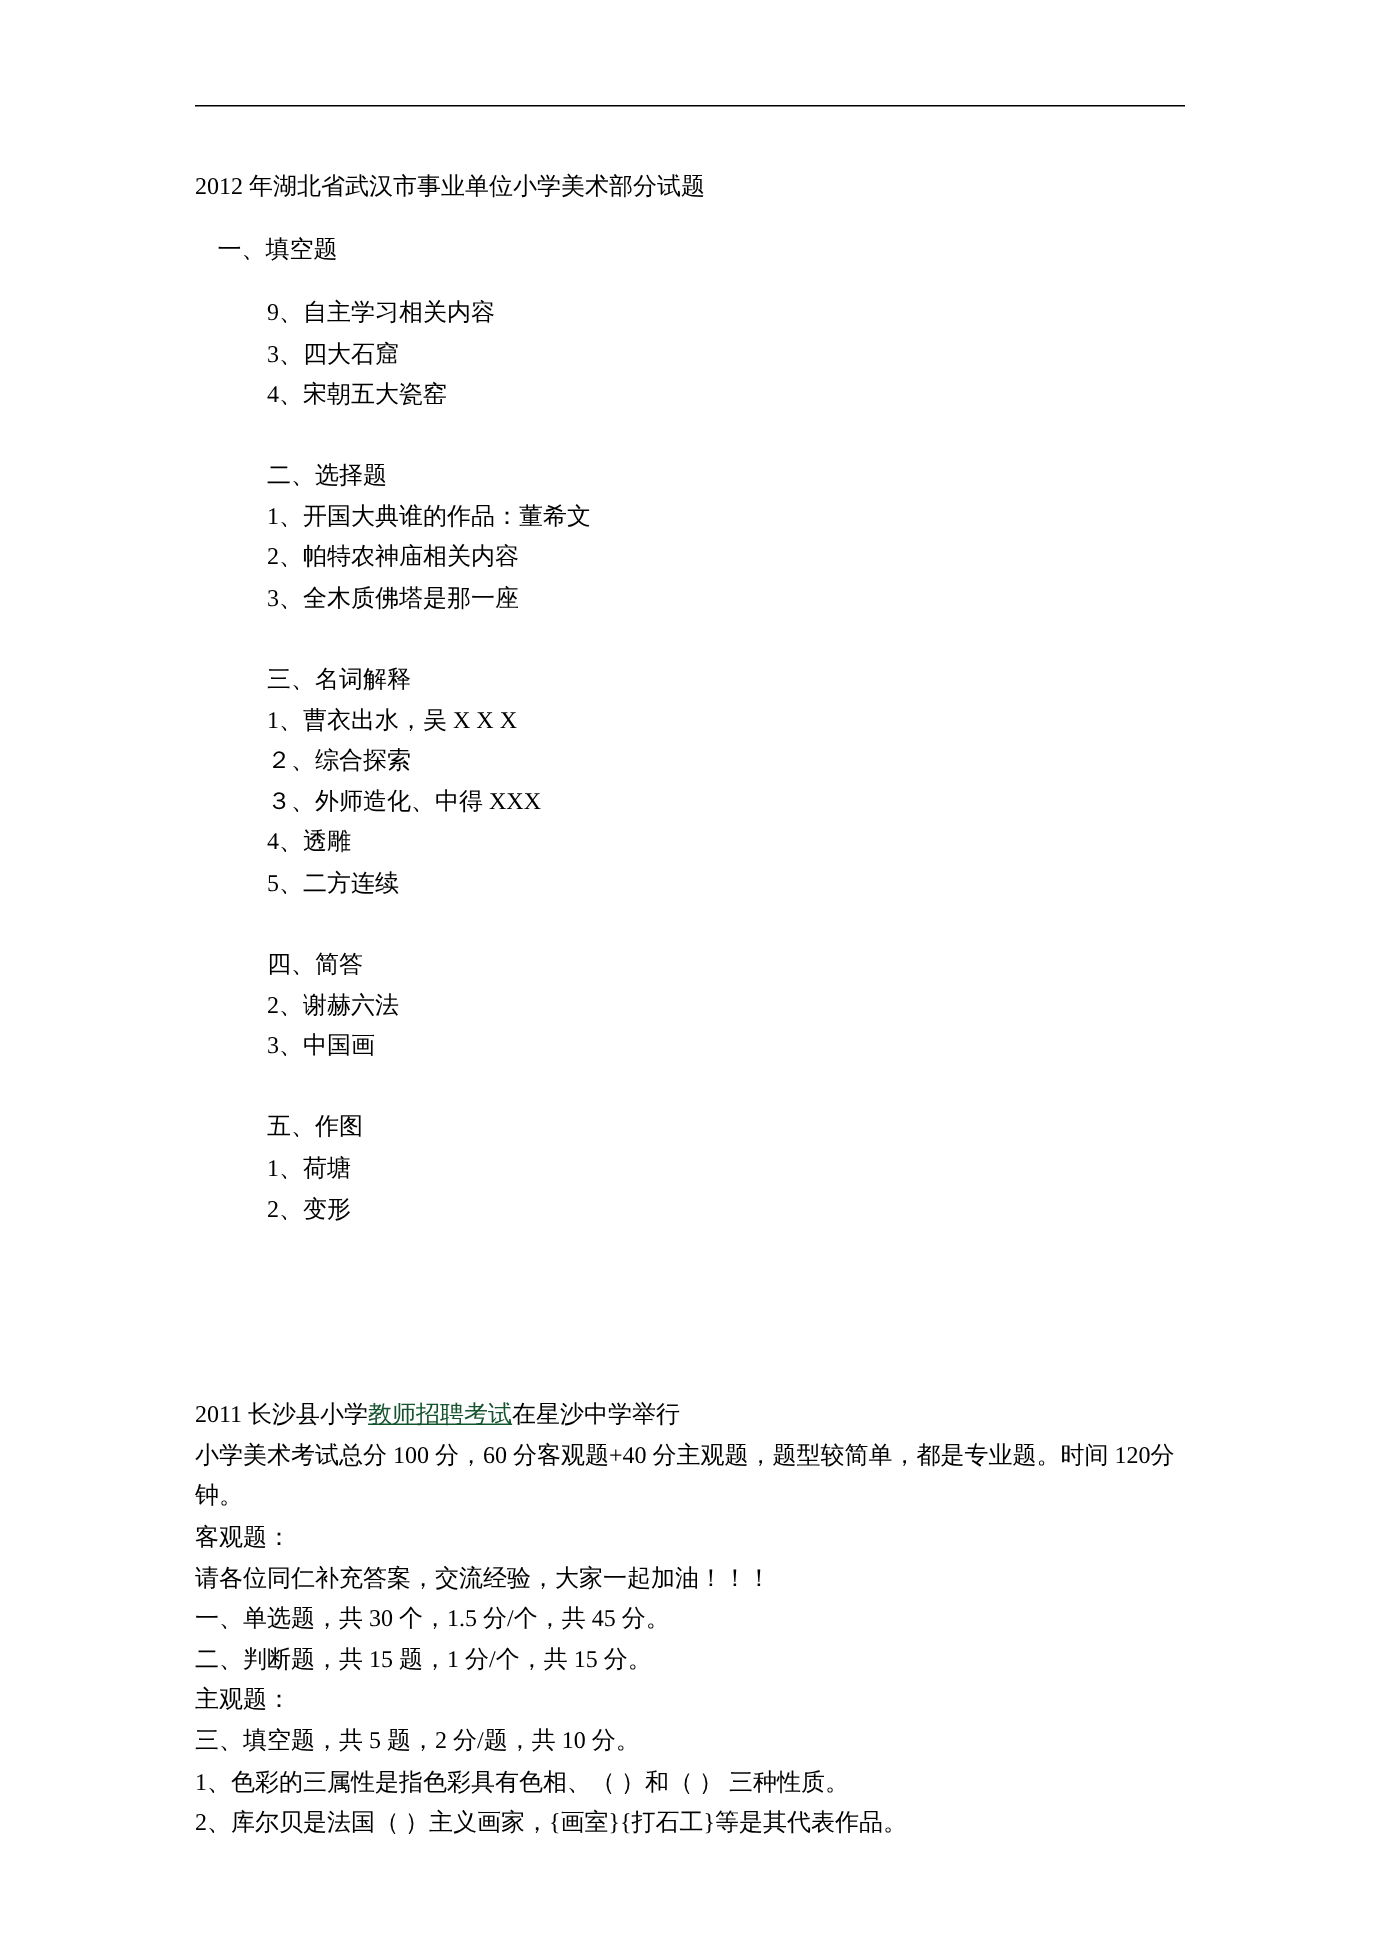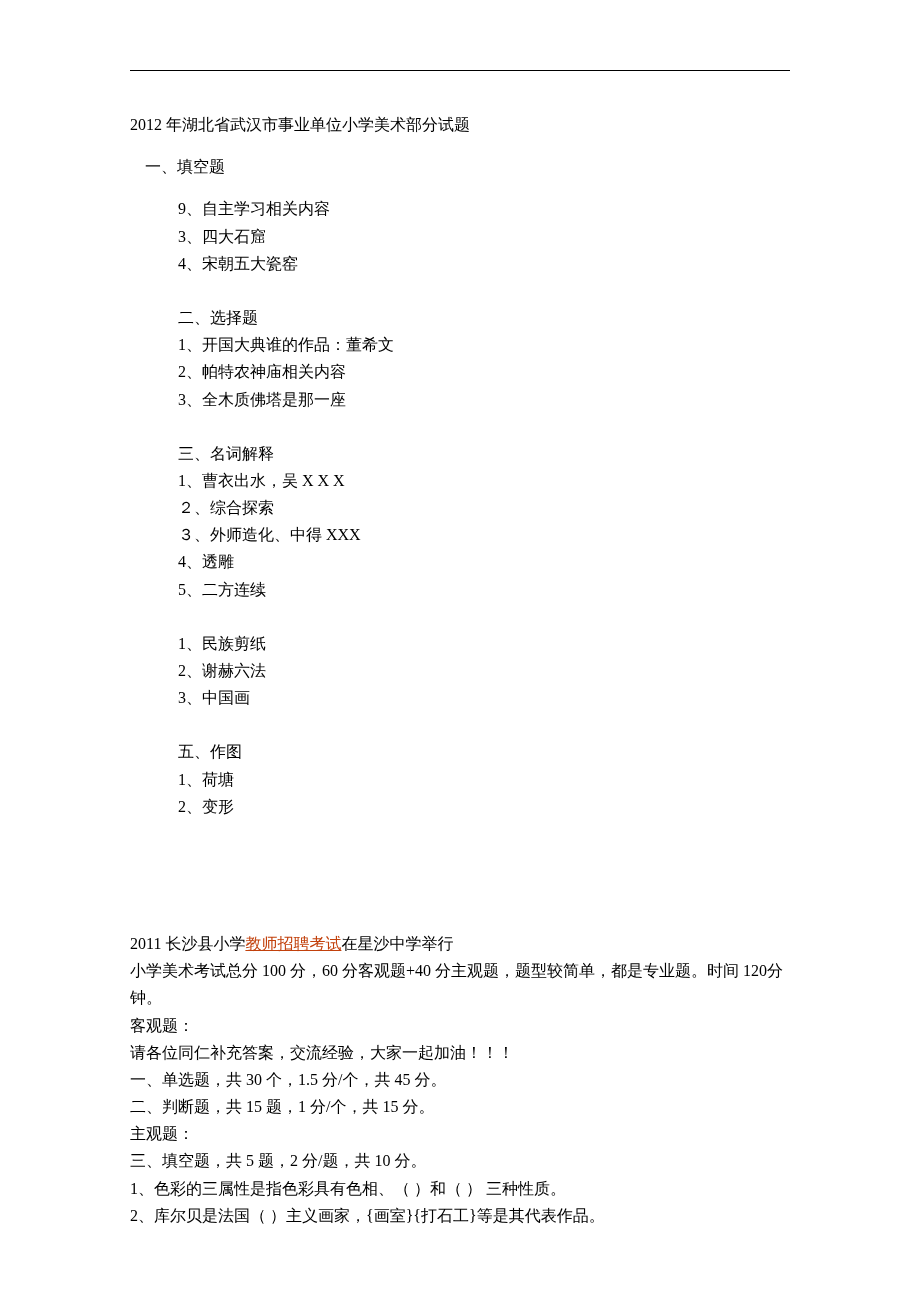--- a/index.html
+++ b/index.html
@@ -32,21 +32,21 @@
   .item {
     margin: 0;
   }
   .spacer {
     height: 27px;
   }
   .big-spacer {
     height: 110px;
   }
   a.link {
-    color: #c2410c;
+    color: #14532d;
     text-decoration: underline;
   }
   .para {
     margin: 0;
   }
 </style>
 </head>
 <body>
 
 <div class="page">
@@ -77,21 +77,21 @@
     <p class="item">1、曹衣出水，吴 X X X</p>
     <p class="item">２、综合探索</p>
     <p class="item">３、外师造化、中得 XXX</p>
     <p class="item">4、透雕</p>
     <p class="item">5、二方连续</p>
   </div>
 
   <div class="spacer"></div>
 
   <div class="indent-block">
-    <p class="item">1、民族剪纸</p>
+    <p class="item">四、简答</p>
     <p class="item">2、谢赫六法</p>
     <p class="item">3、中国画</p>
   </div>
 
   <div class="spacer"></div>
 
   <div class="indent-block">
     <p class="item">五、作图</p>
     <p class="item">1、荷塘</p>
     <p class="item">2、变形</p>

